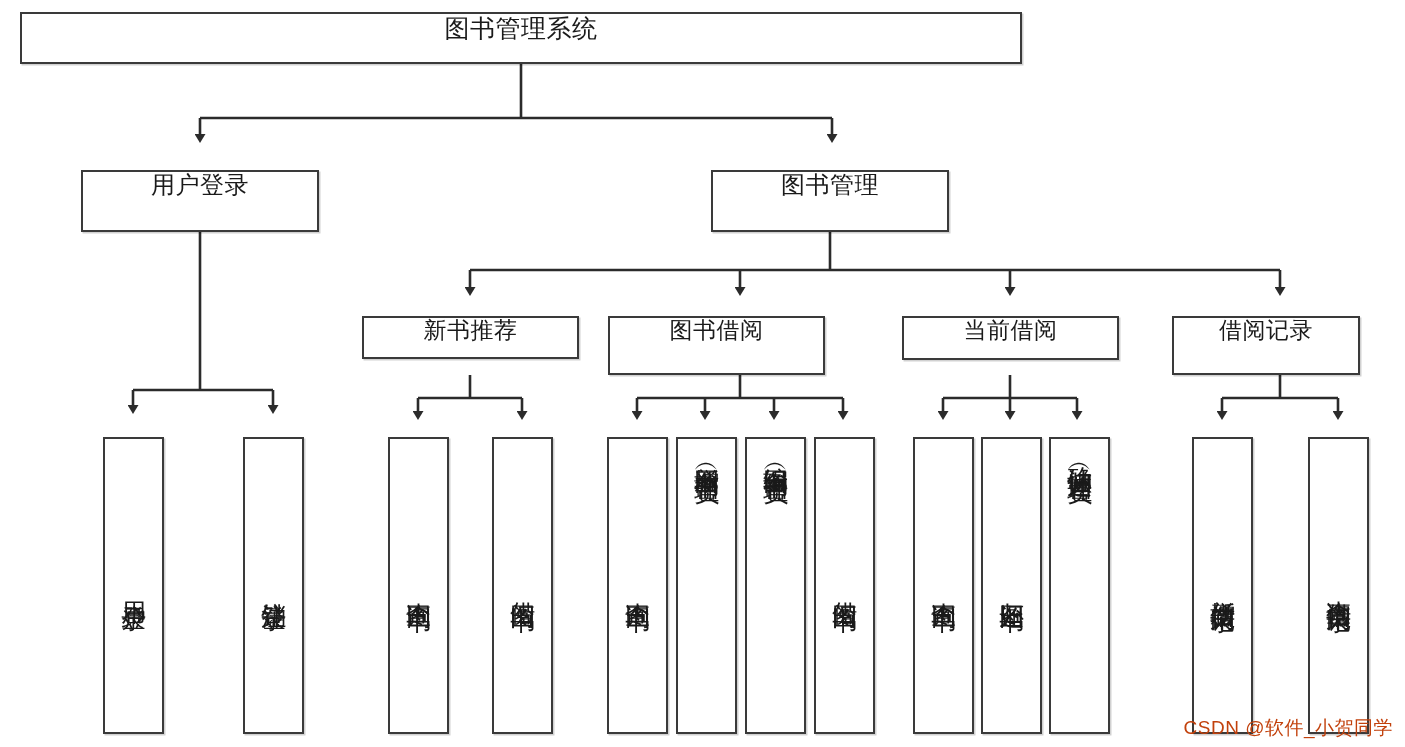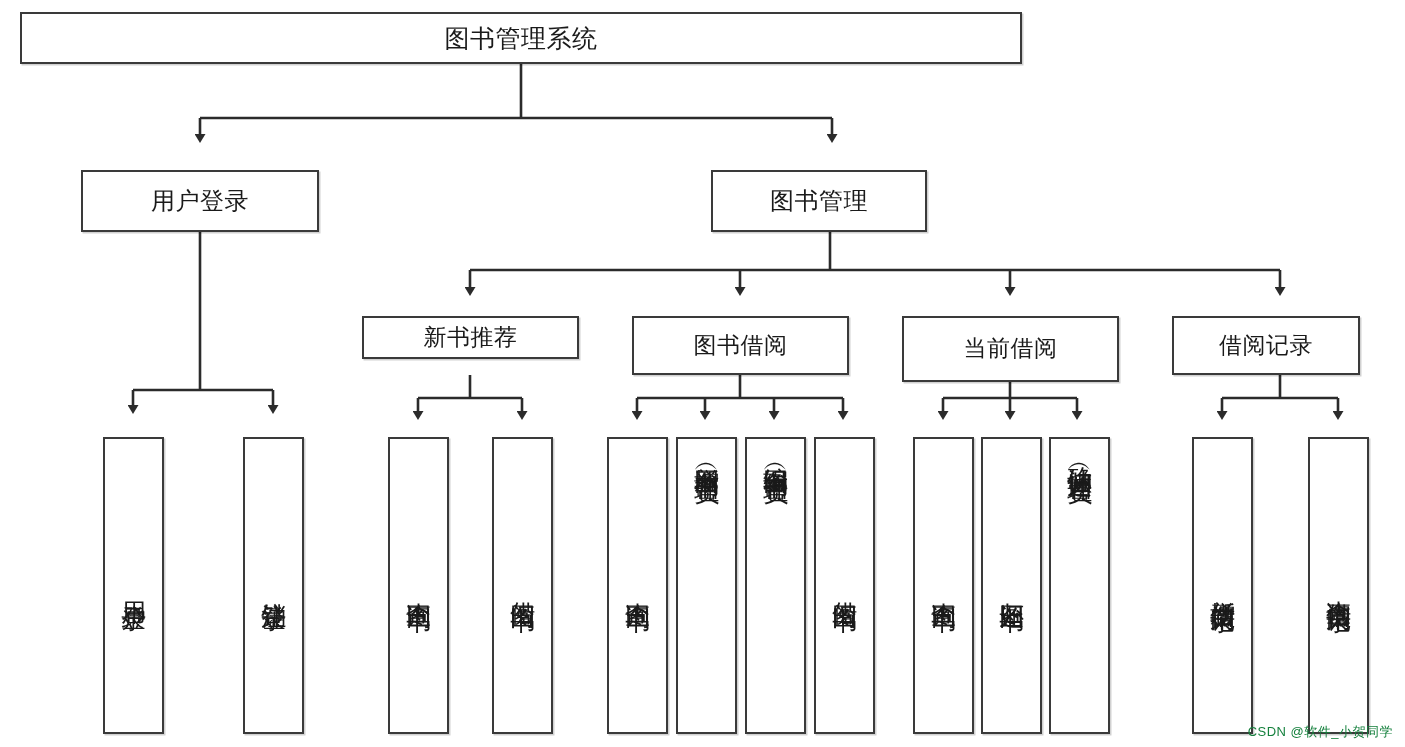--- a/index.html
+++ b/index.html
@@ -24,21 +24,21 @@
     width: 1405px;
     height: 747px;
     pointer-events: none;
   }
   .node {
     position: absolute;
     box-sizing: border-box;
     border: 2.5px solid #3a3a3a;
     background: #ffffff;
     display: flex;
-    align-items: center;
+    align-items: flex-start;
     justify-content: center;
     color: #1a1a1a;
     box-shadow: 1.5px 1.5px 0 rgba(0,0,0,0.18);
   }
   .node-label {
     display: block;
     text-align: center;
     line-height: 1.12;
     letter-spacing: 0.5px;
   }
@@ -67,22 +67,22 @@
     
   }
   .v-node.v-mid {
     align-items: center;
     padding-top: 0;
   }
   #watermark {
     position: absolute;
     right: 12px;
     bottom: 6px;
-    font-size: 13px;
-    color: #15803d;
+    font-size: 19px;
+    color: #c2410c;
     letter-spacing: 0.5px;
     white-space: nowrap;
     user-select: none;
     text-align: right;
   }
 </style>
 </head>
 <body>
 
 <div id="canvas">
@@ -138,31 +138,31 @@
     </g>
   </svg>
 
   <div class="node h-node node-root" style="left:20px; top:12px; width:1002px; height:52px;">
     <span class="node-label">图书管理系统</span>
   </div>
 
   <div class="node h-node node-l2" style="left:81px; top:170px; width:238px; height:62px;">
     <span class="node-label">用户登录</span>
   </div>
-  <div class="node h-node node-l2" style="left:711px; top:170px; width:216px; height:62px;">
+  <div class="node h-node node-l2" style="left:711px; top:170px; width:238px; height:62px;">
     <span class="node-label">图书管理</span>
   </div>
 
   <div class="node h-node node-l3" style="left:362px; top:316px; width:217px; height:43px;">
     <span class="node-label">新书推荐</span>
   </div>
-  <div class="node h-node node-l3" style="left:632px; top:316px; width:217px; height:59px;">
+  <div class="node h-node node-l3" style="left:608px; top:316px; width:217px; height:59px;">
     <span class="node-label">图书借阅</span>
   </div>
-  <div class="node h-node node-l3" style="left:902px; top:316px; width:217px; height:66px;">
+  <div class="node h-node node-l3" style="left:902px; top:316px; width:217px; height:44px;">
     <span class="node-label">当前借阅</span>
   </div>
   <div class="node h-node node-l3" style="left:1172px; top:316px; width:188px; height:59px;">
     <span class="node-label">借阅记录</span>
   </div>
 
   <div class="node v-node v-mid" style="left:103px; top:437px; width:61px; height:297px;">
     <span class="node-label">用户登录</span>
   </div>
   <div class="node v-node v-mid" style="left:243px; top:437px; width:61px; height:297px;">

